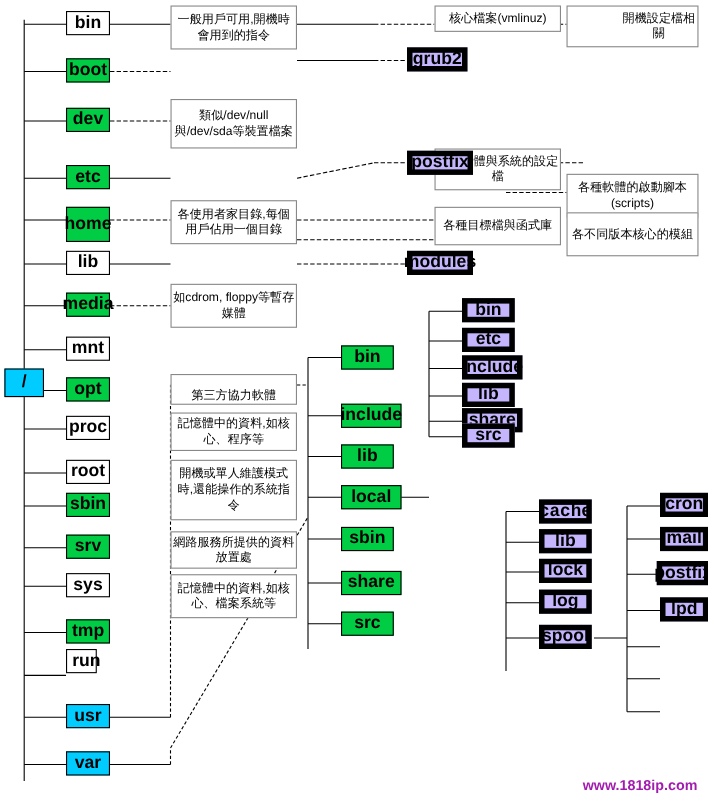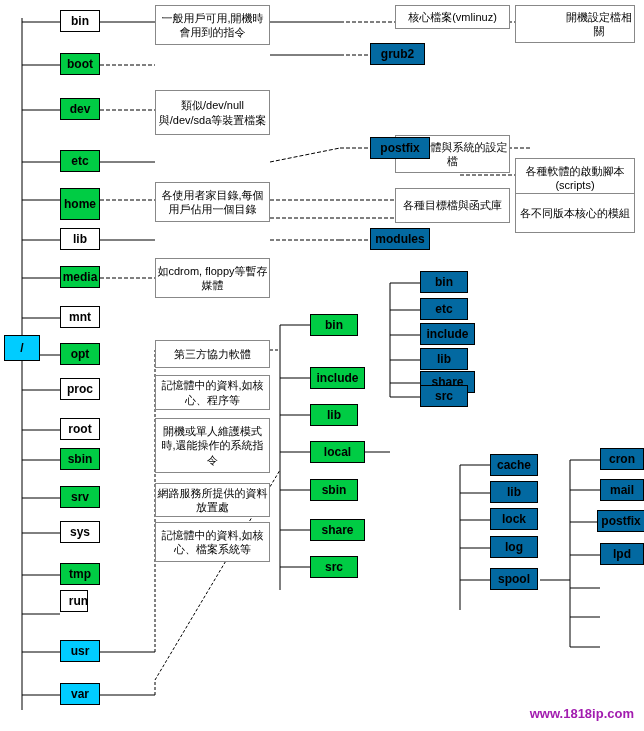--- a/index.html
+++ b/index.html
@@ -24,39 +24,39 @@
       width: 644px;
       height: 731px;
       pointer-events: none;
     }
     .node {
       position: absolute;
       display: flex;
       align-items: center;
       justify-content: center;
       text-align: center;
-      font-size: 12px;
+      font-size: 16px;
       font-weight: bold;
     }
     .node-green {
       background: #00cc44;
       color: #000;
       border: 1px solid #000;
       padding: 2px 6px;
     }
     .node-cyan {
       background: #00ccff;
       color: #000;
       border: 1px solid #000;
       padding: 2px 6px;
     }
     .node-gray {
-      background: #0369a1;
+      background: #c4b5fd;
       color: #000;
-      border: 1px solid #000000;
+      border: 5px solid #000000;
       padding: 2px 6px;
     }
     .node-white {
       background: #fff;
       color: #000;
       border: 1px solid #000;
       padding: 2px 4px;
     }
     .note-box {
       position: absolute;
@@ -277,21 +277,21 @@
   </div>
   <div class="note-box" style="left:155px; top:90px; width:115px; height:45px;">
     <span>類似/dev/null與/dev/sda等裝置檔案</span>
   </div>
   <div class="note-box" style="left:155px; top:182px; width:115px; height:40px;">
     <span>各使用者家目錄,每個用戶佔用一個目錄</span>
   </div>
   <div class="note-box" style="left:155px; top:258px; width:115px; height:40px;">
     <span>如cdrom, floppy等暫存媒體</span>
   </div>
-  <div class="note-box" style="left:155px; top:340px; width:115px; height:28px;">
+  <div class="note-box" style="left:155px; top:340px; width:115px; height:28px;align-items:flex-end;">
     <span>第三方協力軟體</span>
   </div>
   <div class="note-box" style="left:155px; top:375px; width:115px; height:35px;">
     <span>記憶體中的資料,如核心、程序等</span>
   </div>
   <div class="note-box" style="left:155px; top:418px; width:115px; height:55px;">
     <span>開機或單人維護模式時,還能操作的系統指令</span>
   </div>
   <div class="note-box" style="left:155px; top:483px; width:115px; height:34px;">
     <span>網路服務所提供的資料放置處</span>
@@ -367,21 +367,21 @@
   <div class="node node-gray" style="left:420px; top:348px; width:48px; height:22px;">
     <span>lib</span>
   </div>
   <div class="node node-gray" style="left:420px; top:371px; width:55px; height:22px;">
     <span>share</span>
   </div>
   <div class="node node-gray" style="left:420px; top:385px; width:48px; height:22px;">
     <span>src</span>
   </div>
 
-  <div class="node node-gray" style="left:490px; top:454px; width:48px; height:22px;">
+  <div class="node node-gray" style="left:490px; top:454px; width:48px; height:22px;font-family:Liberation Mono, monospace;">
     <span>cache</span>
   </div>
   <div class="node node-gray" style="left:490px; top:481px; width:48px; height:22px;">
     <span>lib</span>
   </div>
   <div class="node node-gray" style="left:490px; top:508px; width:48px; height:22px;">
     <span>lock</span>
   </div>
   <div class="node node-gray" style="left:490px; top:536px; width:48px; height:22px;">
     <span>log</span>

